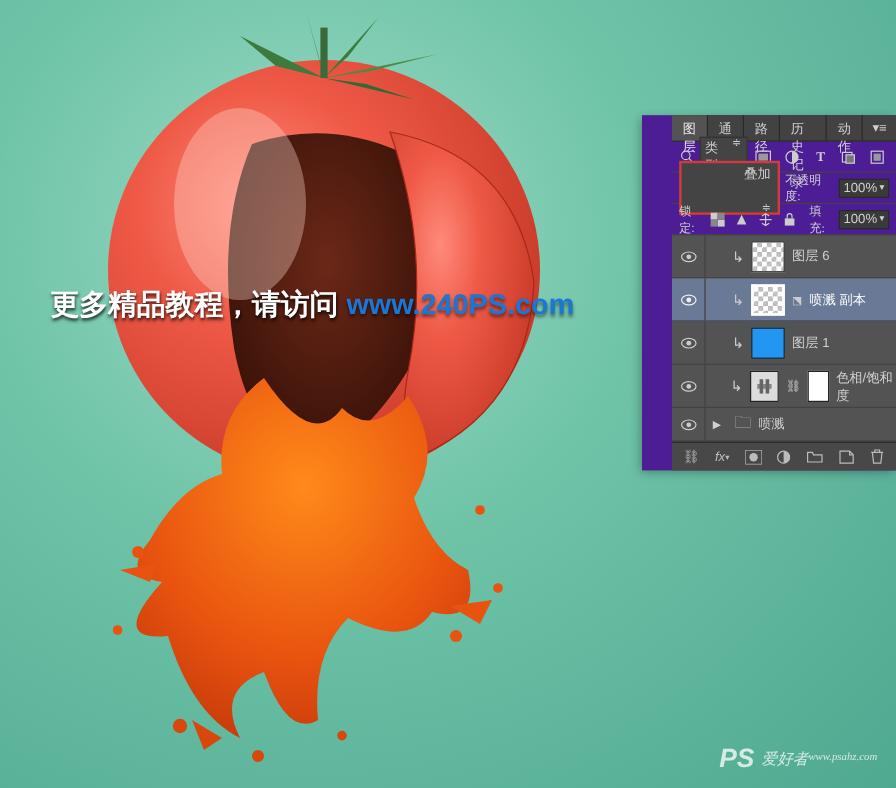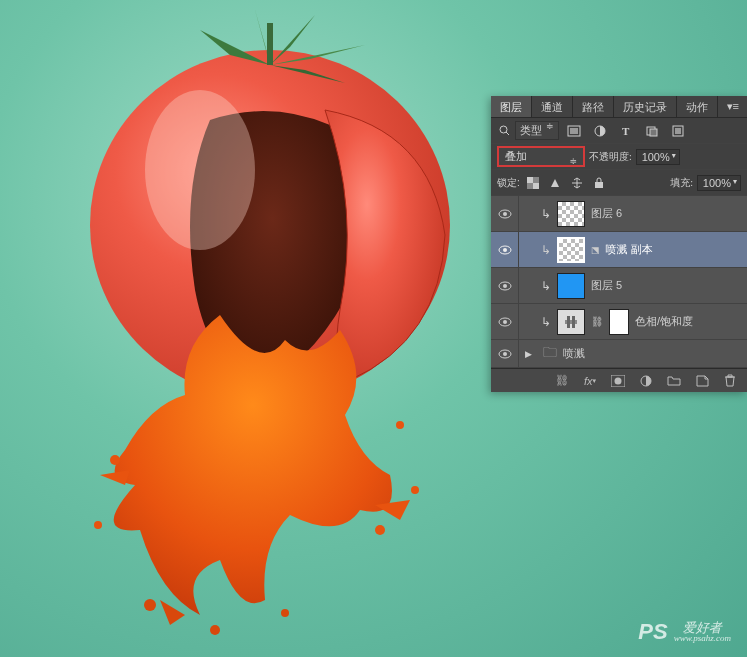--- a/index.html
+++ b/index.html
@@ -45,25 +45,26 @@
       display: flex;
       align-items: center;
       gap: 6px;
       margin-top: 32px;
     }
     
     .panel-cluster {
       position: absolute;
       top: 96px;
       right: 0;
-      width: 256px;
-      background: #404040;
+      width: 212px;
+      background: #4c1d95;
       box-shadow: -2px 2px 8px rgba(0,0,0,0.3);
       font-size: 11px;
       color: #d0d0d0;
+      padding-left: 25px;
     }
     
     .panel-tabs {
       display: flex;
       background: #424242;
       height: 22px;
       border-bottom: 1px solid #2a2a2a;
     }
     .panel-tab {
       padding: 4px 9px;
@@ -114,20 +115,21 @@
     .blend-dropdown {
       display: flex;
       align-items: flex-end;
       background: #444;
       border: 2px solid #d43a3a;
       padding: 1px 6px;
       gap: 18px;
       cursor: pointer;
       width: 88px;
       justify-content: space-between;
+      flex-direction: column;
     }
     .blend-dropdown .arrows { font-size: 9px; line-height: 6px; }
     
     .opacity-label, .fill-label { font-size: 10px; font-family: Liberation Serif, serif; }
     .perc-box {
       background: #3a3a3a;
       border: 1px solid #2a2a2a;
       padding: 1px 3px;
       display: flex;
       align-items: flex-start;
@@ -296,24 +298,27 @@
     <circle cx="125" cy="325" r="5" fill="#d8480c"></circle>
     <circle cx="195" cy="308" r="4" fill="#d8480c"></circle>
     <circle cx="290" cy="225" r="5" fill="#e8530f"></circle>
     <circle cx="325" cy="185" r="4" fill="#e8530f"></circle>
     <circle cx="310" cy="120" r="4" fill="#e8530f"></circle>
     <path d="M10,170 L40,165 L35,180 Z" fill="#e8530f"></path>
     <path d="M70,295 L95,310 L80,320 Z" fill="#d8480c"></path>
     <path d="M285,200 L320,195 L310,215 Z" fill="#e8530f"></path>
   </svg>
 
+  <div class="promo-text">
+    <span>更多精品教程，请访问 </span><span class="url">www.240PS.com</span>
+  </div>
 
   <div class="watermark">
     <span style="font-size:22px; font-weight:bold; font-style:italic;">PS</span>
-    <span style="display:flex; flex-direction:column; line-height:1;text-align:center;">
+    <span style="display:flex; line-height:1;">
       <span style="font-size:13px;">爱好者</span>
       <span style="font-size:9px;font-family:Liberation Serif, serif;">www.psahz.com</span>
     </span>
   </div>
 </div>
 
 <div class="panel-cluster">
   <div class="panel-tabs">
     <div class="panel-tab active">图层</div>
     <div class="panel-tab">通道</div>
@@ -446,21 +451,21 @@
       <div class="vis-col">
         <svg class="eye-icon" viewBox="0 0 14 10">
             <ellipse cx="7" cy="5" rx="6" ry="4" fill="none" stroke="#ccc"></ellipse>
             <circle cx="7" cy="5" r="2" fill="#ccc"></circle>
           </svg>
       </div>
       <div class="layer-body">
         <span class="clip-indent"></span>
         <span class="clip-arrow">↳</span>
         <div class="thumb blue"></div>
-        <span class="layer-name">图层 5</span>
+        <span class="layer-name">图层 1</span>
       </div>
     </div>
 
     <div class="layer-row">
       <div class="vis-col">
         <svg class="eye-icon" viewBox="0 0 14 10">
             <ellipse cx="7" cy="5" rx="6" ry="4" fill="none" stroke="#ccc"></ellipse>
             <circle cx="7" cy="5" r="2" fill="#ccc"></circle>
           </svg>
       </div>

